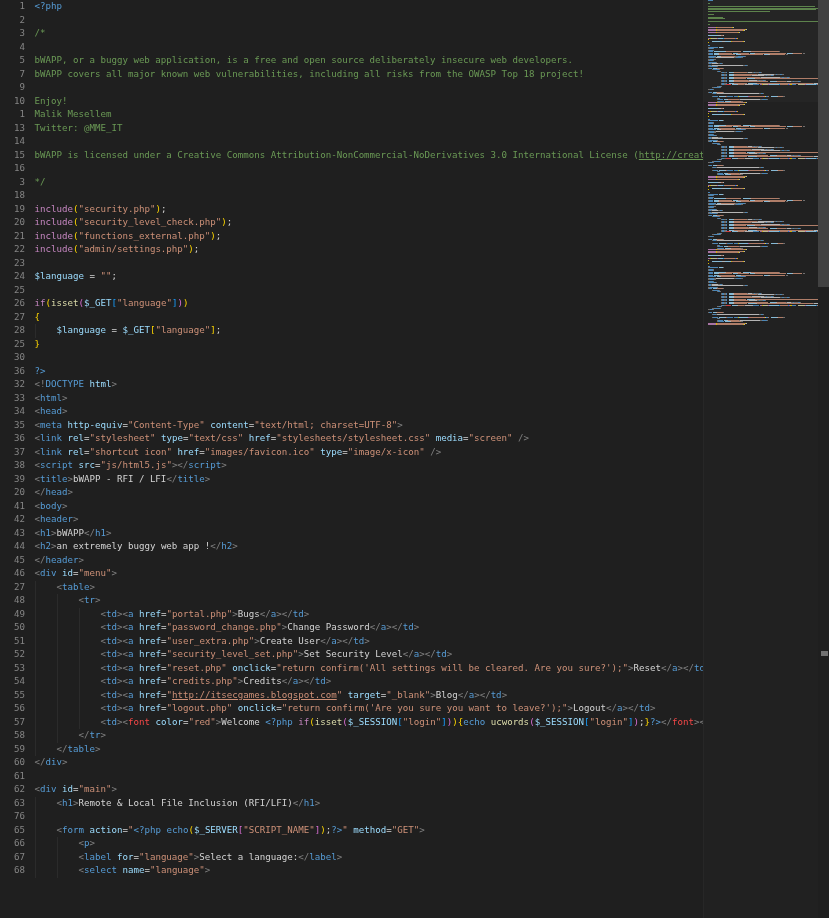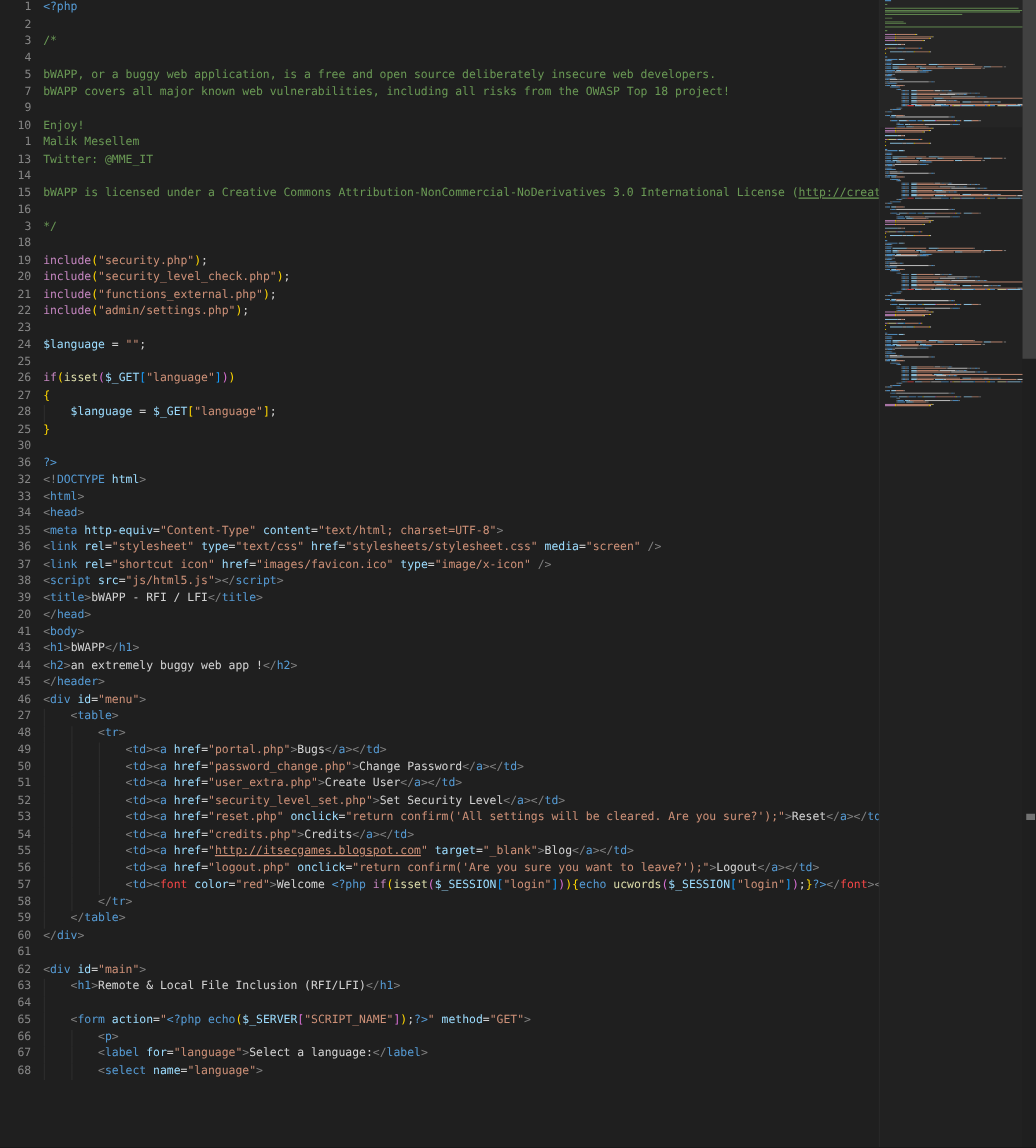--- a/index.html
+++ b/index.html
@@ -68,20 +68,21 @@
       <div class="code-line"><span class="num">32</span><span class="ltext"><span class="tk" style="color: rgb(128, 128, 128);">&lt;!</span><span class="tk" style="color: rgb(86, 156, 214);">DOCTYPE</span><span class="tk" style="color: rgb(212, 212, 212);"> </span><span class="tk" style="color: rgb(156, 220, 254);">html</span><span class="tk" style="color: rgb(128, 128, 128);">&gt;</span></span></div>
       <div class="code-line"><span class="num">33</span><span class="ltext"><span class="tk" style="color: rgb(128, 128, 128);">&lt;</span><span class="tk" style="color: rgb(86, 156, 214);">html</span><span class="tk" style="color: rgb(128, 128, 128);">&gt;</span></span></div>
       <div class="code-line"><span class="num">34</span><span class="ltext"><span class="tk" style="color: rgb(128, 128, 128);">&lt;</span><span class="tk" style="color: rgb(86, 156, 214);">head</span><span class="tk" style="color: rgb(128, 128, 128);">&gt;</span></span></div>
       <div class="code-line"><span class="num">35</span><span class="ltext"><span class="tk" style="color: rgb(128, 128, 128);">&lt;</span><span class="tk" style="color: rgb(86, 156, 214);">meta</span><span class="tk" style="color: rgb(212, 212, 212);"> </span><span class="tk" style="color: rgb(156, 220, 254);">http-equiv</span><span class="tk" style="color: rgb(212, 212, 212);">=</span><span class="tk" style="color: rgb(206, 145, 120);">"Content-Type"</span><span class="tk" style="color: rgb(212, 212, 212);"> </span><span class="tk" style="color: rgb(156, 220, 254);">content</span><span class="tk" style="color: rgb(212, 212, 212);">=</span><span class="tk" style="color: rgb(206, 145, 120);">"text/html; charset=UTF-8"</span><span class="tk" style="color: rgb(128, 128, 128);">&gt;</span></span></div>
       <div class="code-line"><span class="num">36</span><span class="ltext"><span class="tk" style="color: rgb(128, 128, 128);">&lt;</span><span class="tk" style="color: rgb(86, 156, 214);">link</span><span class="tk" style="color: rgb(212, 212, 212);"> </span><span class="tk" style="color: rgb(156, 220, 254);">rel</span><span class="tk" style="color: rgb(212, 212, 212);">=</span><span class="tk" style="color: rgb(206, 145, 120);">"stylesheet"</span><span class="tk" style="color: rgb(212, 212, 212);"> </span><span class="tk" style="color: rgb(156, 220, 254);">type</span><span class="tk" style="color: rgb(212, 212, 212);">=</span><span class="tk" style="color: rgb(206, 145, 120);">"text/css"</span><span class="tk" style="color: rgb(212, 212, 212);"> </span><span class="tk" style="color: rgb(156, 220, 254);">href</span><span class="tk" style="color: rgb(212, 212, 212);">=</span><span class="tk" style="color: rgb(206, 145, 120);">"stylesheets/stylesheet.css"</span><span class="tk" style="color: rgb(212, 212, 212);"> </span><span class="tk" style="color: rgb(156, 220, 254);">media</span><span class="tk" style="color: rgb(212, 212, 212);">=</span><span class="tk" style="color: rgb(206, 145, 120);">"screen"</span><span class="tk" style="color: rgb(212, 212, 212);"> </span><span class="tk" style="color: rgb(128, 128, 128);">/&gt;</span></span></div>
       <div class="code-line"><span class="num">37</span><span class="ltext"><span class="tk" style="color: rgb(128, 128, 128);">&lt;</span><span class="tk" style="color: rgb(86, 156, 214);">link</span><span class="tk" style="color: rgb(212, 212, 212);"> </span><span class="tk" style="color: rgb(156, 220, 254);">rel</span><span class="tk" style="color: rgb(212, 212, 212);">=</span><span class="tk" style="color: rgb(206, 145, 120);">"shortcut icon"</span><span class="tk" style="color: rgb(212, 212, 212);"> </span><span class="tk" style="color: rgb(156, 220, 254);">href</span><span class="tk" style="color: rgb(212, 212, 212);">=</span><span class="tk" style="color: rgb(206, 145, 120);">"images/favicon.ico"</span><span class="tk" style="color: rgb(212, 212, 212);"> </span><span class="tk" style="color: rgb(156, 220, 254);">type</span><span class="tk" style="color: rgb(212, 212, 212);">=</span><span class="tk" style="color: rgb(206, 145, 120);">"image/x-icon"</span><span class="tk" style="color: rgb(212, 212, 212);"> </span><span class="tk" style="color: rgb(128, 128, 128);">/&gt;</span></span></div>
       <div class="code-line"><span class="num">38</span><span class="ltext"><span class="tk" style="color: rgb(128, 128, 128);">&lt;</span><span class="tk" style="color: rgb(86, 156, 214);">script</span><span class="tk" style="color: rgb(212, 212, 212);"> </span><span class="tk" style="color: rgb(156, 220, 254);">src</span><span class="tk" style="color: rgb(212, 212, 212);">=</span><span class="tk" style="color: rgb(206, 145, 120);">"js/html5.js"</span><span class="tk" style="color: rgb(128, 128, 128);">&gt;&lt;/</span><span class="tk" style="color: rgb(86, 156, 214);">script</span><span class="tk" style="color: rgb(128, 128, 128);">&gt;</span></span></div>
       <div class="code-line"><span class="num">39</span><span class="ltext"><span class="tk" style="color: rgb(128, 128, 128);">&lt;</span><span class="tk" style="color: rgb(86, 156, 214);">title</span><span class="tk" style="color: rgb(128, 128, 128);">&gt;</span><span class="tk" style="color: rgb(212, 212, 212);">bWAPP - RFI / LFI</span><span class="tk" style="color: rgb(128, 128, 128);">&lt;/</span><span class="tk" style="color: rgb(86, 156, 214);">title</span><span class="tk" style="color: rgb(128, 128, 128);">&gt;</span></span></div>
       <div class="code-line"><span class="num">20</span><span class="ltext"><span class="tk" style="color: rgb(128, 128, 128);">&lt;/</span><span class="tk" style="color: rgb(86, 156, 214);">head</span><span class="tk" style="color: rgb(128, 128, 128);">&gt;</span></span></div>
       <div class="code-line"><span class="num">41</span><span class="ltext"><span class="tk" style="color: rgb(128, 128, 128);">&lt;</span><span class="tk" style="color: rgb(86, 156, 214);">body</span><span class="tk" style="color: rgb(128, 128, 128);">&gt;</span></span></div>
+      <div class="code-line"><span class="num">42</span><span class="ltext"><span class="tk" style="color: rgb(128, 128, 128);">&lt;</span><span class="tk" style="color: rgb(86, 156, 214);">header</span><span class="tk" style="color: rgb(128, 128, 128);">&gt;</span></span></div>
       <div class="code-line"><span class="num">43</span><span class="ltext"><span class="tk" style="color: rgb(128, 128, 128);">&lt;</span><span class="tk" style="color: rgb(86, 156, 214);">h1</span><span class="tk" style="color: rgb(128, 128, 128);">&gt;</span><span class="tk" style="color: rgb(212, 212, 212);">bWAPP</span><span class="tk" style="color: rgb(128, 128, 128);">&lt;/</span><span class="tk" style="color: rgb(86, 156, 214);">h1</span><span class="tk" style="color: rgb(128, 128, 128);">&gt;</span></span></div>
       <div class="code-line"><span class="num">44</span><span class="ltext"><span class="tk" style="color: rgb(128, 128, 128);">&lt;</span><span class="tk" style="color: rgb(86, 156, 214);">h2</span><span class="tk" style="color: rgb(128, 128, 128);">&gt;</span><span class="tk" style="color: rgb(212, 212, 212);">an extremely buggy web app !</span><span class="tk" style="color: rgb(128, 128, 128);">&lt;/</span><span class="tk" style="color: rgb(86, 156, 214);">h2</span><span class="tk" style="color: rgb(128, 128, 128);">&gt;</span></span></div>
       <div class="code-line"><span class="num">45</span><span class="ltext"><span class="tk" style="color: rgb(128, 128, 128);">&lt;/</span><span class="tk" style="color: rgb(86, 156, 214);">header</span><span class="tk" style="color: rgb(128, 128, 128);">&gt;</span></span></div>
       <div class="code-line"><span class="num">46</span><span class="ltext"><span class="tk" style="color: rgb(128, 128, 128);">&lt;</span><span class="tk" style="color: rgb(86, 156, 214);">div</span><span class="tk" style="color: rgb(212, 212, 212);"> </span><span class="tk" style="color: rgb(156, 220, 254);">id</span><span class="tk" style="color: rgb(212, 212, 212);">=</span><span class="tk" style="color: rgb(206, 145, 120);">"menu"</span><span class="tk" style="color: rgb(128, 128, 128);">&gt;</span></span></div>
       <div class="code-line"><span class="num">27</span><span class="guide" style="left: 35px;"></span><span class="ltext"><span class="tk" style="color: rgb(212, 212, 212);">    </span><span class="tk" style="color: rgb(128, 128, 128);">&lt;</span><span class="tk" style="color: rgb(86, 156, 214);">table</span><span class="tk" style="color: rgb(128, 128, 128);">&gt;</span></span></div>
       <div class="code-line"><span class="num">48</span><span class="guide" style="left: 35px;"></span><span class="guide" style="left: 57.04px;"></span><span class="ltext"><span class="tk" style="color: rgb(212, 212, 212);">        </span><span class="tk" style="color: rgb(128, 128, 128);">&lt;</span><span class="tk" style="color: rgb(86, 156, 214);">tr</span><span class="tk" style="color: rgb(128, 128, 128);">&gt;</span></span></div>
       <div class="code-line"><span class="num">49</span><span class="guide" style="left: 35px;"></span><span class="guide" style="left: 57.04px;"></span><span class="guide" style="left: 79.08px;"></span><span class="ltext"><span class="tk" style="color: rgb(212, 212, 212);">            </span><span class="tk" style="color: rgb(128, 128, 128);">&lt;</span><span class="tk" style="color: rgb(86, 156, 214);">td</span><span class="tk" style="color: rgb(128, 128, 128);">&gt;&lt;</span><span class="tk" style="color: rgb(86, 156, 214);">a</span><span class="tk" style="color: rgb(212, 212, 212);"> </span><span class="tk" style="color: rgb(156, 220, 254);">href</span><span class="tk" style="color: rgb(212, 212, 212);">=</span><span class="tk" style="color: rgb(206, 145, 120);">"portal.php"</span><span class="tk" style="color: rgb(128, 128, 128);">&gt;</span><span class="tk" style="color: rgb(212, 212, 212);">Bugs</span><span class="tk" style="color: rgb(128, 128, 128);">&lt;/</span><span class="tk" style="color: rgb(86, 156, 214);">a</span><span class="tk" style="color: rgb(128, 128, 128);">&gt;&lt;/</span><span class="tk" style="color: rgb(86, 156, 214);">td</span><span class="tk" style="color: rgb(128, 128, 128);">&gt;</span></span></div>
       <div class="code-line"><span class="num">50</span><span class="guide" style="left: 35px;"></span><span class="guide" style="left: 57.04px;"></span><span class="guide" style="left: 79.08px;"></span><span class="ltext"><span class="tk" style="color: rgb(212, 212, 212);">            </span><span class="tk" style="color: rgb(128, 128, 128);">&lt;</span><span class="tk" style="color: rgb(86, 156, 214);">td</span><span class="tk" style="color: rgb(128, 128, 128);">&gt;&lt;</span><span class="tk" style="color: rgb(86, 156, 214);">a</span><span class="tk" style="color: rgb(212, 212, 212);"> </span><span class="tk" style="color: rgb(156, 220, 254);">href</span><span class="tk" style="color: rgb(212, 212, 212);">=</span><span class="tk" style="color: rgb(206, 145, 120);">"password_change.php"</span><span class="tk" style="color: rgb(128, 128, 128);">&gt;</span><span class="tk" style="color: rgb(212, 212, 212);">Change Password</span><span class="tk" style="color: rgb(128, 128, 128);">&lt;/</span><span class="tk" style="color: rgb(86, 156, 214);">a</span><span class="tk" style="color: rgb(128, 128, 128);">&gt;&lt;/</span><span class="tk" style="color: rgb(86, 156, 214);">td</span><span class="tk" style="color: rgb(128, 128, 128);">&gt;</span></span></div>
       <div class="code-line"><span class="num">51</span><span class="guide" style="left: 35px;"></span><span class="guide" style="left: 57.04px;"></span><span class="guide" style="left: 79.08px;"></span><span class="ltext"><span class="tk" style="color: rgb(212, 212, 212);">            </span><span class="tk" style="color: rgb(128, 128, 128);">&lt;</span><span class="tk" style="color: rgb(86, 156, 214);">td</span><span class="tk" style="color: rgb(128, 128, 128);">&gt;&lt;</span><span class="tk" style="color: rgb(86, 156, 214);">a</span><span class="tk" style="color: rgb(212, 212, 212);"> </span><span class="tk" style="color: rgb(156, 220, 254);">href</span><span class="tk" style="color: rgb(212, 212, 212);">=</span><span class="tk" style="color: rgb(206, 145, 120);">"user_extra.php"</span><span class="tk" style="color: rgb(128, 128, 128);">&gt;</span><span class="tk" style="color: rgb(212, 212, 212);">Create User</span><span class="tk" style="color: rgb(128, 128, 128);">&lt;/</span><span class="tk" style="color: rgb(86, 156, 214);">a</span><span class="tk" style="color: rgb(128, 128, 128);">&gt;&lt;/</span><span class="tk" style="color: rgb(86, 156, 214);">td</span><span class="tk" style="color: rgb(128, 128, 128);">&gt;</span></span></div>
       <div class="code-line"><span class="num">52</span><span class="guide" style="left: 35px;"></span><span class="guide" style="left: 57.04px;"></span><span class="guide" style="left: 79.08px;"></span><span class="ltext"><span class="tk" style="color: rgb(212, 212, 212);">            </span><span class="tk" style="color: rgb(128, 128, 128);">&lt;</span><span class="tk" style="color: rgb(86, 156, 214);">td</span><span class="tk" style="color: rgb(128, 128, 128);">&gt;&lt;</span><span class="tk" style="color: rgb(86, 156, 214);">a</span><span class="tk" style="color: rgb(212, 212, 212);"> </span><span class="tk" style="color: rgb(156, 220, 254);">href</span><span class="tk" style="color: rgb(212, 212, 212);">=</span><span class="tk" style="color: rgb(206, 145, 120);">"security_level_set.php"</span><span class="tk" style="color: rgb(128, 128, 128);">&gt;</span><span class="tk" style="color: rgb(212, 212, 212);">Set Security Level</span><span class="tk" style="color: rgb(128, 128, 128);">&lt;/</span><span class="tk" style="color: rgb(86, 156, 214);">a</span><span class="tk" style="color: rgb(128, 128, 128);">&gt;&lt;/</span><span class="tk" style="color: rgb(86, 156, 214);">td</span><span class="tk" style="color: rgb(128, 128, 128);">&gt;</span></span></div>
@@ -89,21 +90,21 @@
       <div class="code-line"><span class="num">54</span><span class="guide" style="left: 35px;"></span><span class="guide" style="left: 57.04px;"></span><span class="guide" style="left: 79.08px;"></span><span class="ltext"><span class="tk" style="color: rgb(212, 212, 212);">            </span><span class="tk" style="color: rgb(128, 128, 128);">&lt;</span><span class="tk" style="color: rgb(86, 156, 214);">td</span><span class="tk" style="color: rgb(128, 128, 128);">&gt;&lt;</span><span class="tk" style="color: rgb(86, 156, 214);">a</span><span class="tk" style="color: rgb(212, 212, 212);"> </span><span class="tk" style="color: rgb(156, 220, 254);">href</span><span class="tk" style="color: rgb(212, 212, 212);">=</span><span class="tk" style="color: rgb(206, 145, 120);">"credits.php"</span><span class="tk" style="color: rgb(128, 128, 128);">&gt;</span><span class="tk" style="color: rgb(212, 212, 212);">Credits</span><span class="tk" style="color: rgb(128, 128, 128);">&lt;/</span><span class="tk" style="color: rgb(86, 156, 214);">a</span><span class="tk" style="color: rgb(128, 128, 128);">&gt;&lt;/</span><span class="tk" style="color: rgb(86, 156, 214);">td</span><span class="tk" style="color: rgb(128, 128, 128);">&gt;</span></span></div>
       <div class="code-line"><span class="num">55</span><span class="guide" style="left: 35px;"></span><span class="guide" style="left: 57.04px;"></span><span class="guide" style="left: 79.08px;"></span><span class="ltext"><span class="tk" style="color: rgb(212, 212, 212);">            </span><span class="tk" style="color: rgb(128, 128, 128);">&lt;</span><span class="tk" style="color: rgb(86, 156, 214);">td</span><span class="tk" style="color: rgb(128, 128, 128);">&gt;&lt;</span><span class="tk" style="color: rgb(86, 156, 214);">a</span><span class="tk" style="color: rgb(212, 212, 212);"> </span><span class="tk" style="color: rgb(156, 220, 254);">href</span><span class="tk" style="color: rgb(212, 212, 212);">=</span><span class="tk" style="color: rgb(206, 145, 120);">"</span><span class="tk u" style="color: rgb(206, 145, 120);">http://itsecgames.blogspot.com</span><span class="tk" style="color: rgb(206, 145, 120);">"</span><span class="tk" style="color: rgb(212, 212, 212);"> </span><span class="tk" style="color: rgb(156, 220, 254);">target</span><span class="tk" style="color: rgb(212, 212, 212);">=</span><span class="tk" style="color: rgb(206, 145, 120);">"_blank"</span><span class="tk" style="color: rgb(128, 128, 128);">&gt;</span><span class="tk" style="color: rgb(212, 212, 212);">Blog</span><span class="tk" style="color: rgb(128, 128, 128);">&lt;/</span><span class="tk" style="color: rgb(86, 156, 214);">a</span><span class="tk" style="color: rgb(128, 128, 128);">&gt;&lt;/</span><span class="tk" style="color: rgb(86, 156, 214);">td</span><span class="tk" style="color: rgb(128, 128, 128);">&gt;</span></span></div>
       <div class="code-line"><span class="num">56</span><span class="guide" style="left: 35px;"></span><span class="guide" style="left: 57.04px;"></span><span class="guide" style="left: 79.08px;"></span><span class="ltext"><span class="tk" style="color: rgb(212, 212, 212);">            </span><span class="tk" style="color: rgb(128, 128, 128);">&lt;</span><span class="tk" style="color: rgb(86, 156, 214);">td</span><span class="tk" style="color: rgb(128, 128, 128);">&gt;&lt;</span><span class="tk" style="color: rgb(86, 156, 214);">a</span><span class="tk" style="color: rgb(212, 212, 212);"> </span><span class="tk" style="color: rgb(156, 220, 254);">href</span><span class="tk" style="color: rgb(212, 212, 212);">=</span><span class="tk" style="color: rgb(206, 145, 120);">"logout.php"</span><span class="tk" style="color: rgb(212, 212, 212);"> </span><span class="tk" style="color: rgb(156, 220, 254);">onclick</span><span class="tk" style="color: rgb(212, 212, 212);">=</span><span class="tk" style="color: rgb(206, 145, 120);">"return confirm('Are you sure you want to leave?');"</span><span class="tk" style="color: rgb(128, 128, 128);">&gt;</span><span class="tk" style="color: rgb(212, 212, 212);">Logout</span><span class="tk" style="color: rgb(128, 128, 128);">&lt;/</span><span class="tk" style="color: rgb(86, 156, 214);">a</span><span class="tk" style="color: rgb(128, 128, 128);">&gt;&lt;/</span><span class="tk" style="color: rgb(86, 156, 214);">td</span><span class="tk" style="color: rgb(128, 128, 128);">&gt;</span></span></div>
       <div class="code-line"><span class="num">57</span><span class="guide" style="left: 35px;"></span><span class="guide" style="left: 57.04px;"></span><span class="guide" style="left: 79.08px;"></span><span class="ltext"><span class="tk" style="color: rgb(212, 212, 212);">            </span><span class="tk" style="color: rgb(128, 128, 128);">&lt;</span><span class="tk" style="color: rgb(86, 156, 214);">td</span><span class="tk" style="color: rgb(128, 128, 128);">&gt;&lt;</span><span class="tk" style="color: rgb(244, 71, 71);">font</span><span class="tk" style="color: rgb(212, 212, 212);"> </span><span class="tk" style="color: rgb(156, 220, 254);">color</span><span class="tk" style="color: rgb(212, 212, 212);">=</span><span class="tk" style="color: rgb(206, 145, 120);">"red"</span><span class="tk" style="color: rgb(128, 128, 128);">&gt;</span><span class="tk" style="color: rgb(212, 212, 212);">Welcome </span><span class="tk" style="color: rgb(86, 156, 214);">&lt;?php</span><span class="tk" style="color: rgb(212, 212, 212);"> </span><span class="tk" style="color: rgb(197, 134, 192);">if</span><span class="tk" style="color: rgb(255, 215, 0);">(</span><span class="tk" style="color: rgb(220, 220, 170);">isset</span><span class="tk" style="color: rgb(218, 112, 214);">(</span><span class="tk" style="color: rgb(156, 220, 254);">$_SESSION</span><span class="tk" style="color: rgb(23, 159, 255);">[</span><span class="tk" style="color: rgb(206, 145, 120);">"login"</span><span class="tk" style="color: rgb(23, 159, 255);">]</span><span class="tk" style="color: rgb(218, 112, 214);">)</span><span class="tk" style="color: rgb(255, 215, 0);">)</span><span class="tk" style="color: rgb(255, 215, 0);">{</span><span class="tk" style="color: rgb(86, 156, 214);">echo</span><span class="tk" style="color: rgb(212, 212, 212);"> </span><span class="tk" style="color: rgb(220, 220, 170);">ucwords</span><span class="tk" style="color: rgb(218, 112, 214);">(</span><span class="tk" style="color: rgb(156, 220, 254);">$_SESSION</span><span class="tk" style="color: rgb(23, 159, 255);">[</span><span class="tk" style="color: rgb(206, 145, 120);">"login"</span><span class="tk" style="color: rgb(23, 159, 255);">]</span><span class="tk" style="color: rgb(218, 112, 214);">)</span><span class="tk" style="color: rgb(212, 212, 212);">;</span><span class="tk" style="color: rgb(255, 215, 0);">}</span><span class="tk" style="color: rgb(86, 156, 214);">?&gt;</span><span class="tk" style="color: rgb(128, 128, 128);">&lt;/</span><span class="tk" style="color: rgb(244, 71, 71);">font</span><span class="tk" style="color: rgb(128, 128, 128);">&gt;&lt;/</span></span></div>
       <div class="code-line"><span class="num">58</span><span class="guide" style="left: 35px;"></span><span class="guide" style="left: 57.04px;"></span><span class="ltext"><span class="tk" style="color: rgb(212, 212, 212);">        </span><span class="tk" style="color: rgb(128, 128, 128);">&lt;/</span><span class="tk" style="color: rgb(86, 156, 214);">tr</span><span class="tk" style="color: rgb(128, 128, 128);">&gt;</span></span></div>
       <div class="code-line"><span class="num">59</span><span class="guide" style="left: 35px;"></span><span class="ltext"><span class="tk" style="color: rgb(212, 212, 212);">    </span><span class="tk" style="color: rgb(128, 128, 128);">&lt;/</span><span class="tk" style="color: rgb(86, 156, 214);">table</span><span class="tk" style="color: rgb(128, 128, 128);">&gt;</span></span></div>
       <div class="code-line"><span class="num">60</span><span class="ltext"><span class="tk" style="color: rgb(128, 128, 128);">&lt;/</span><span class="tk" style="color: rgb(86, 156, 214);">div</span><span class="tk" style="color: rgb(128, 128, 128);">&gt;</span></span></div>
       <div class="code-line"><span class="num">61</span><span class="ltext"></span></div>
       <div class="code-line"><span class="num">62</span><span class="ltext"><span class="tk" style="color: rgb(128, 128, 128);">&lt;</span><span class="tk" style="color: rgb(86, 156, 214);">div</span><span class="tk" style="color: rgb(212, 212, 212);"> </span><span class="tk" style="color: rgb(156, 220, 254);">id</span><span class="tk" style="color: rgb(212, 212, 212);">=</span><span class="tk" style="color: rgb(206, 145, 120);">"main"</span><span class="tk" style="color: rgb(128, 128, 128);">&gt;</span></span></div>
       <div class="code-line"><span class="num">63</span><span class="guide" style="left: 35px;"></span><span class="ltext"><span class="tk" style="color: rgb(212, 212, 212);">    </span><span class="tk" style="color: rgb(128, 128, 128);">&lt;</span><span class="tk" style="color: rgb(86, 156, 214);">h1</span><span class="tk" style="color: rgb(128, 128, 128);">&gt;</span><span class="tk" style="color: rgb(212, 212, 212);">Remote &amp; Local File Inclusion (RFI/LFI)</span><span class="tk" style="color: rgb(128, 128, 128);">&lt;/</span><span class="tk" style="color: rgb(86, 156, 214);">h1</span><span class="tk" style="color: rgb(128, 128, 128);">&gt;</span></span></div>
-      <div class="code-line"><span class="num">64</span><span class="guide" style="left: 35px;"></span><span class="ltext"></span></div>
+      <div class="code-line"><span class="num">76</span><span class="guide" style="left: 35px;"></span><span class="ltext"></span></div>
       <div class="code-line"><span class="num">65</span><span class="guide" style="left: 35px;"></span><span class="ltext"><span class="tk" style="color: rgb(212, 212, 212);">    </span><span class="tk" style="color: rgb(128, 128, 128);">&lt;</span><span class="tk" style="color: rgb(86, 156, 214);">form</span><span class="tk" style="color: rgb(212, 212, 212);"> </span><span class="tk" style="color: rgb(156, 220, 254);">action</span><span class="tk" style="color: rgb(212, 212, 212);">=</span><span class="tk" style="color: rgb(206, 145, 120);">"</span><span class="tk" style="color: rgb(86, 156, 214);">&lt;?php</span><span class="tk" style="color: rgb(212, 212, 212);"> </span><span class="tk" style="color: rgb(86, 156, 214);">echo</span><span class="tk" style="color: rgb(255, 215, 0);">(</span><span class="tk" style="color: rgb(156, 220, 254);">$_SERVER</span><span class="tk" style="color: rgb(218, 112, 214);">[</span><span class="tk" style="color: rgb(206, 145, 120);">"SCRIPT_NAME"</span><span class="tk" style="color: rgb(218, 112, 214);">]</span><span class="tk" style="color: rgb(255, 215, 0);">)</span><span class="tk" style="color: rgb(212, 212, 212);">;</span><span class="tk" style="color: rgb(86, 156, 214);">?&gt;</span><span class="tk" style="color: rgb(206, 145, 120);">"</span><span class="tk" style="color: rgb(212, 212, 212);"> </span><span class="tk" style="color: rgb(156, 220, 254);">method</span><span class="tk" style="color: rgb(212, 212, 212);">=</span><span class="tk" style="color: rgb(206, 145, 120);">"GET"</span><span class="tk" style="color: rgb(128, 128, 128);">&gt;</span></span></div>
       <div class="code-line"><span class="num">66</span><span class="guide" style="left: 35px;"></span><span class="guide" style="left: 57.04px;"></span><span class="ltext"><span class="tk" style="color: rgb(212, 212, 212);">        </span><span class="tk" style="color: rgb(128, 128, 128);">&lt;</span><span class="tk" style="color: rgb(86, 156, 214);">p</span><span class="tk" style="color: rgb(128, 128, 128);">&gt;</span></span></div>
       <div class="code-line"><span class="num">67</span><span class="guide" style="left: 35px;"></span><span class="guide" style="left: 57.04px;"></span><span class="ltext"><span class="tk" style="color: rgb(212, 212, 212);">        </span><span class="tk" style="color: rgb(128, 128, 128);">&lt;</span><span class="tk" style="color: rgb(86, 156, 214);">label</span><span class="tk" style="color: rgb(212, 212, 212);"> </span><span class="tk" style="color: rgb(156, 220, 254);">for</span><span class="tk" style="color: rgb(212, 212, 212);">=</span><span class="tk" style="color: rgb(206, 145, 120);">"language"</span><span class="tk" style="color: rgb(128, 128, 128);">&gt;</span><span class="tk" style="color: rgb(212, 212, 212);">Select a language:</span><span class="tk" style="color: rgb(128, 128, 128);">&lt;/</span><span class="tk" style="color: rgb(86, 156, 214);">label</span><span class="tk" style="color: rgb(128, 128, 128);">&gt;</span></span></div>
       <div class="code-line"><span class="num">68</span><span class="guide" style="left: 35px;"></span><span class="guide" style="left: 57.04px;"></span><span class="ltext"><span class="tk" style="color: rgb(212, 212, 212);">        </span><span class="tk" style="color: rgb(128, 128, 128);">&lt;</span><span class="tk" style="color: rgb(86, 156, 214);">select</span><span class="tk" style="color: rgb(212, 212, 212);"> </span><span class="tk" style="color: rgb(156, 220, 254);">name</span><span class="tk" style="color: rgb(212, 212, 212);">=</span><span class="tk" style="color: rgb(206, 145, 120);">"language"</span><span class="tk" style="color: rgb(128, 128, 128);">&gt;</span></span></div>
     </div>
   <div id="minimap">
     <div id="minimap-slider"></div>
   <div class="mini-row" style="top: 0px; left: 4px;"><span class="mini-tok" style="width: 5.4px; background: rgb(86, 156, 214);"></span></div>
       <div class="mini-row" style="top: 3px; left: 4px;"><span class="mini-tok" style="width: 2.16px; background: rgb(106, 153, 85);"></span></div>
       <div class="mini-row" style="top: 6px; left: 4px;"><span class="mini-tok" style="width: 106.92px; background: rgb(106, 153, 85);"></span></div>

